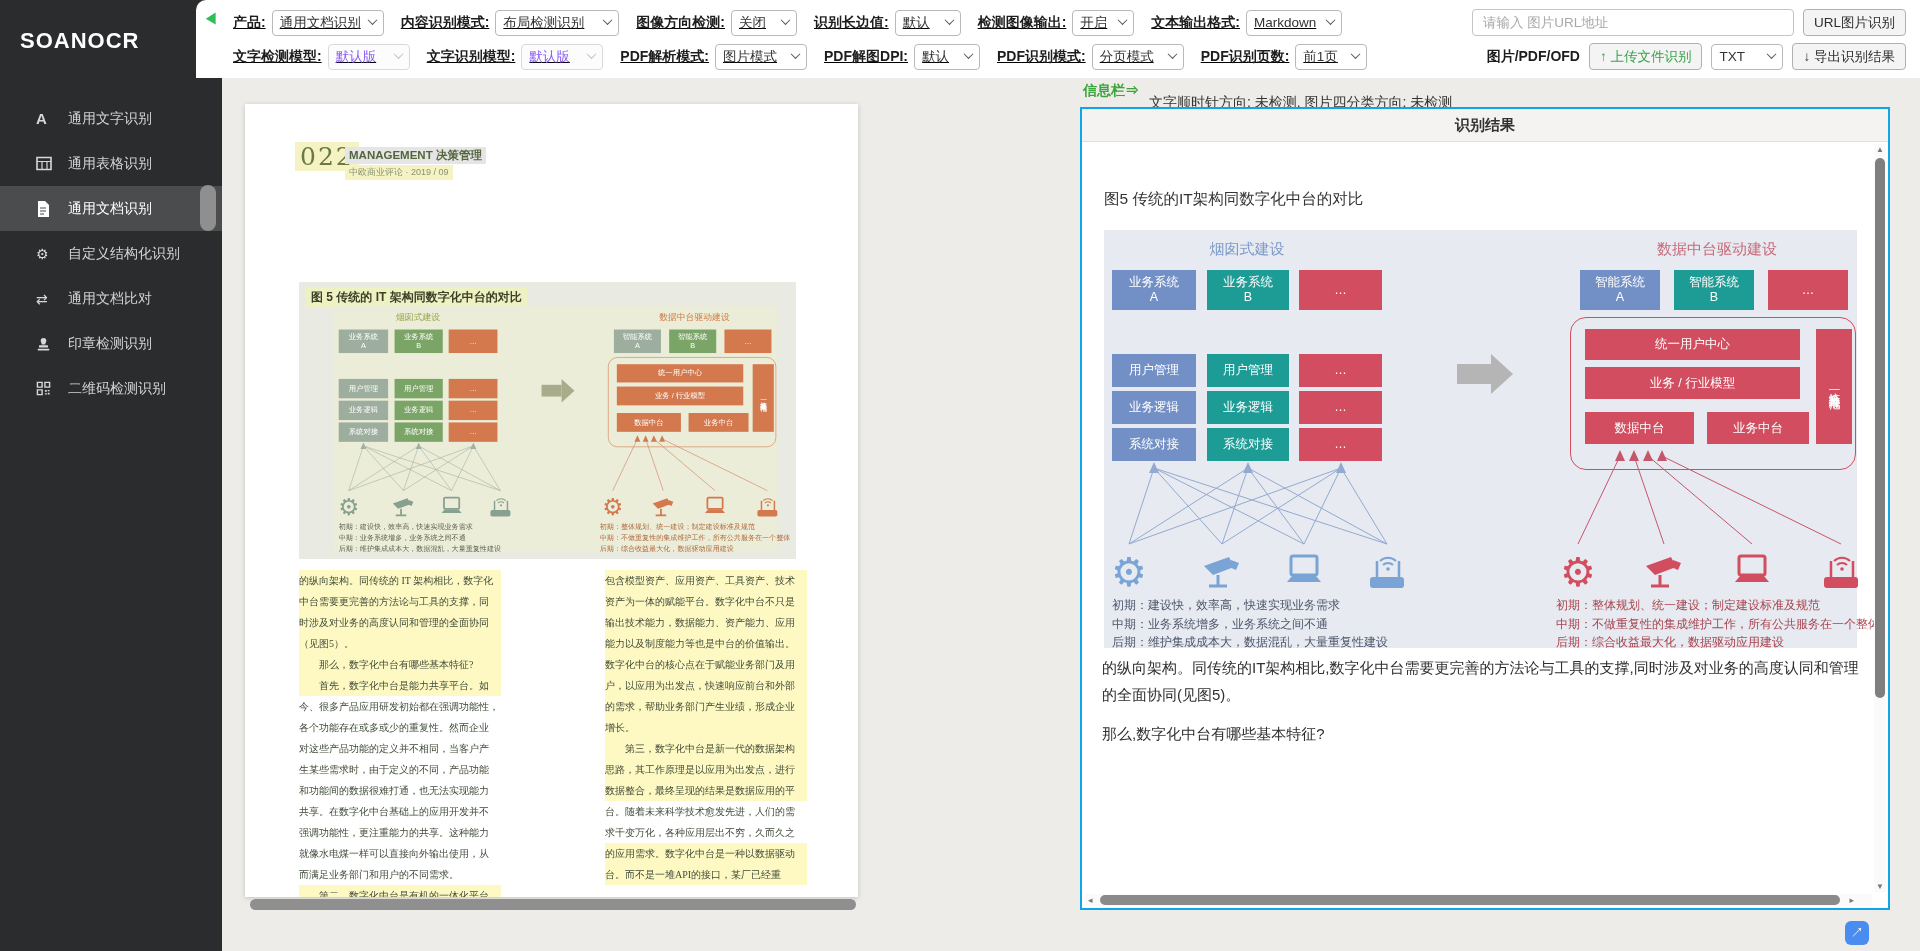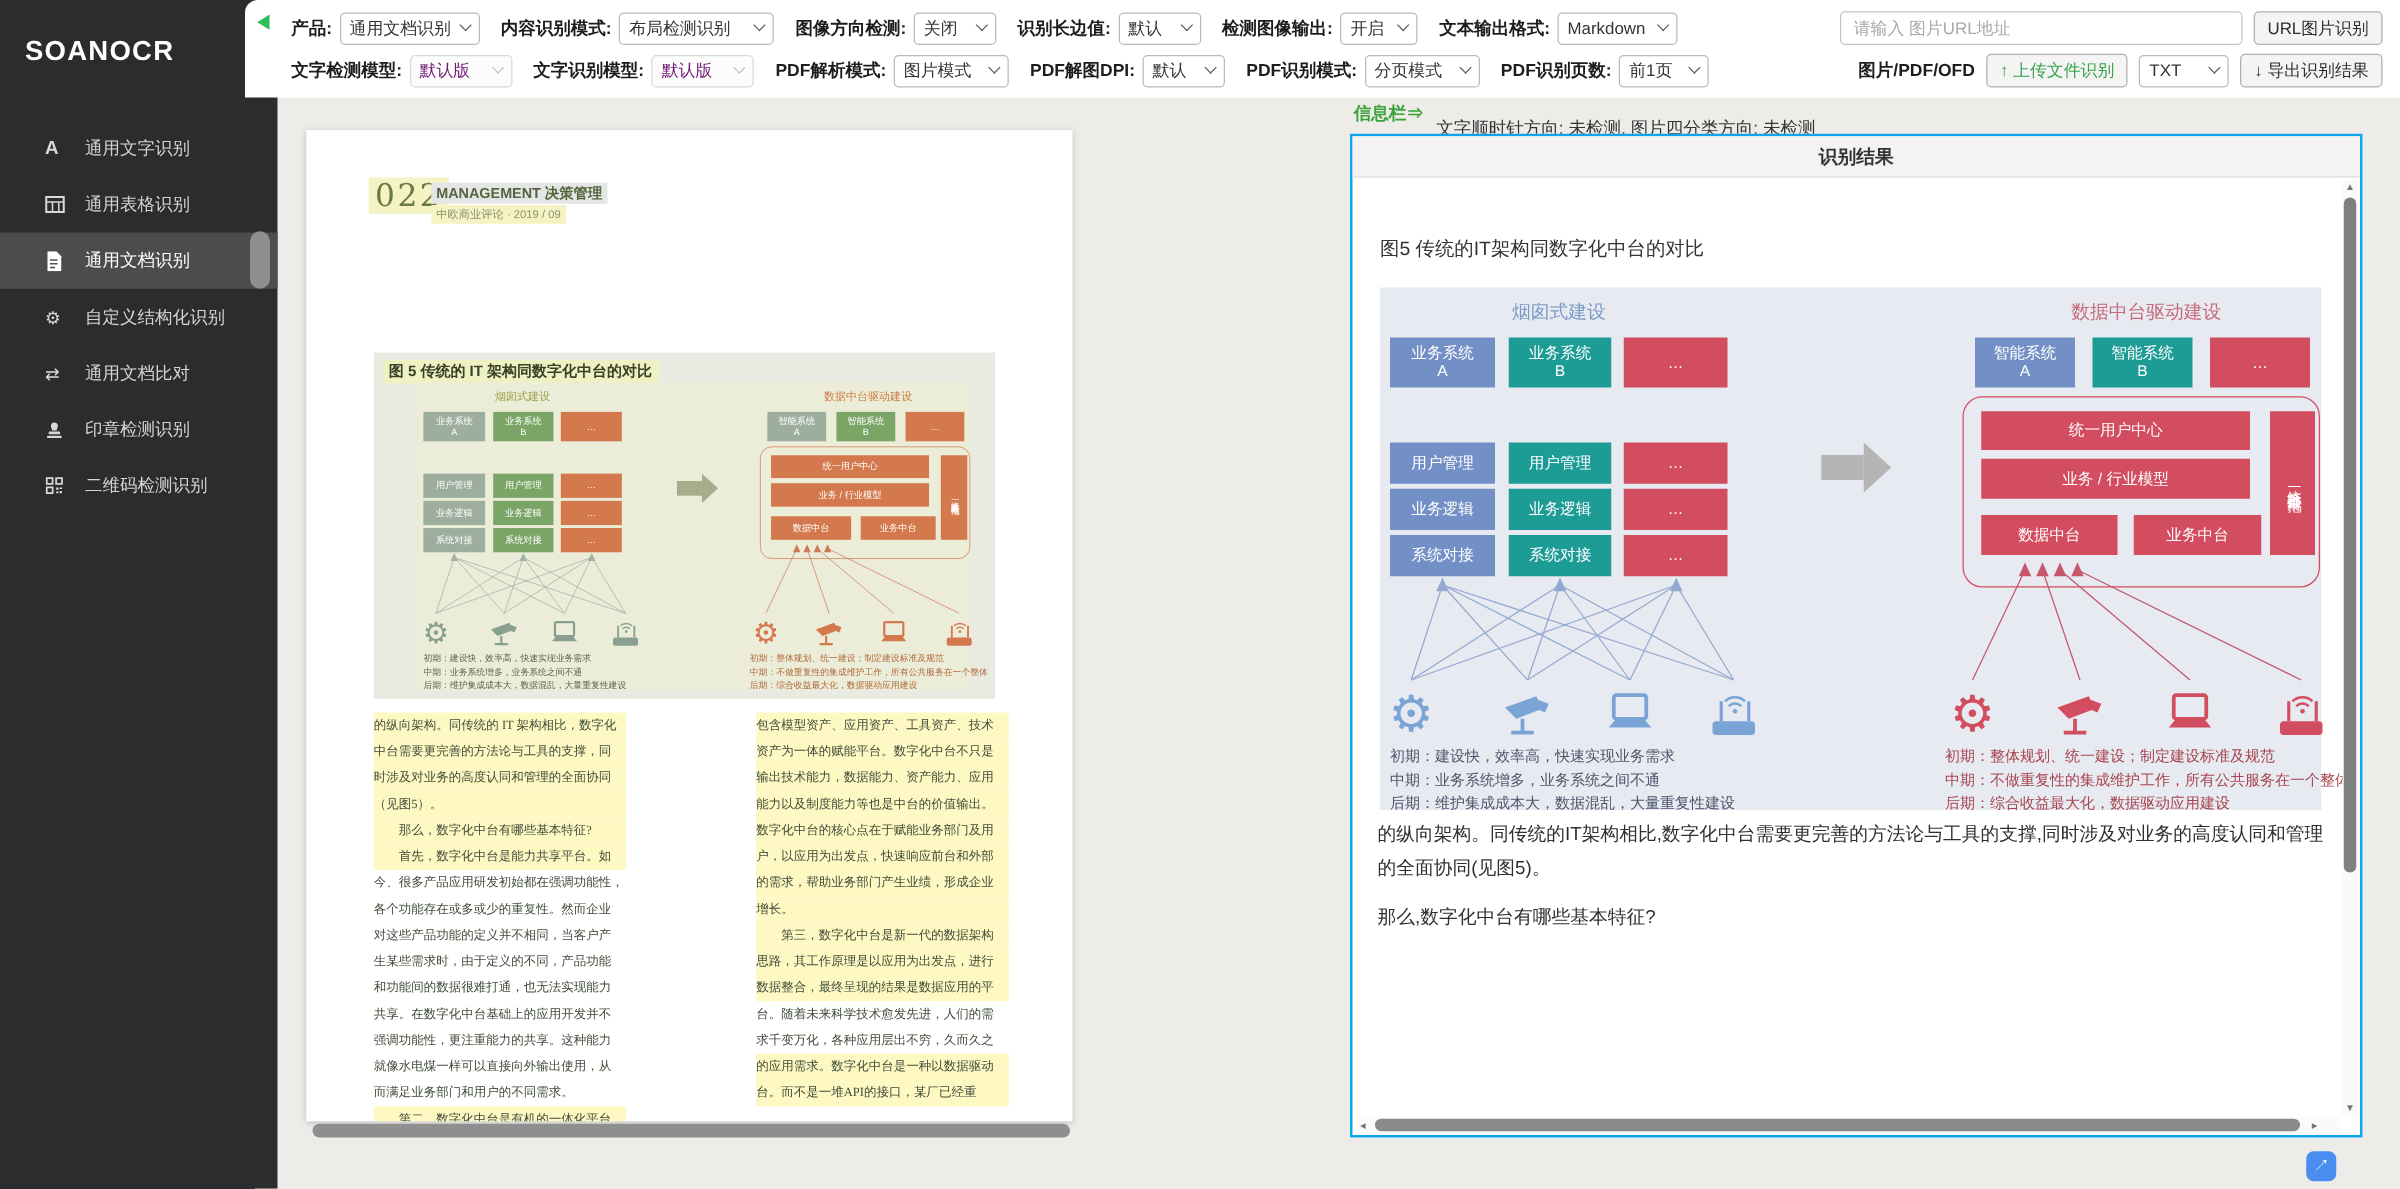--- a/index.html
+++ b/index.html
@@ -20,26 +20,26 @@
   .resize-pill { position:absolute; left:200px; top:185px; width:16px; height:46px; background:#8f8f8f; border-radius:8px; z-index:2; }
 
   
   .toolbar { position:absolute; left:196px; top:0; width:1724px; height:78px; background:#ffffff; border-radius:10px 0 0 0; z-index:3; padding:7px 14px 0 12px; }
   .collapse-tri { position:absolute; left:7px; top:11px; color:#2ebd59; font-size:15px; line-height:15px; z-index:4; cursor:pointer; }
   .tb-row { display:flex; align-items:center; height:31px; }
   .tb-row2 { margin-top:3px; }
   .tb-left { display:flex; align-items:center; gap:17px; flex:0 0 auto; padding-left:25px; }
   .tb-spacer { flex:1 1 auto; }
   .tb-right { display:flex; align-items:center; gap:9px; flex:0 0 auto; }
-  .fld { display:flex; align-items:center; gap:6px; white-space:nowrap; }
+  .fld { display:flex; align-items:center; gap:6px; white-space:nowrap;text-decoration:underline; }
   .fld-label { font-size:14px; color:#1d1d1d; font-weight:bold; }
   .tb-row2 .fld-label { font-weight:bold; }
   .sel { display:inline-flex; align-items:center; justify-content:space-between; height:26px; border:1px solid #b9b9b9; border-radius:4px; background:#fff; padding:0 7px; font-size:13.5px; color:#333; cursor:pointer; }
   .sel .chev { width:7px; height:7px; border-right:1.6px solid #555; border-bottom:1.6px solid #555; transform:rotate(45deg) translate(-1px,-1px); margin-left:8px; margin-top:-3px; }
-  .sel.disabled { color:#701a75; border-color:#d9d9d9; background:#fcfcfc; }
+  .sel.disabled { color:#8b5cf6; border-color:#d9d9d9; background:#fcfcfc; }
   .sel.disabled .chev { border-color:#c0c0c0; }
   .url-input { width:322px; height:27px; border:1px solid #c4c4c4; border-radius:4px; padding:0 10px; font-size:13.5px; color:#333; }
   .url-input::placeholder { color:#a9a9a9; }
   .btn { display:inline-flex; align-items:center; height:27px; border:1px solid #b0b0b0; border-radius:4px; background:#f4f4f4; padding:0 10px; font-size:13.5px; color:#2e2e2e; cursor:pointer; white-space:nowrap; }
   .btn.green { color:#39a24a; }
   .file-label { font-size:14px; color:#1d1d1d; font-weight:bold; }
 
   
   .infobar { position:absolute; left:1083px; top:80px; height:22px; display:flex; align-items:center; gap:10px; font-size:14px; }
   .infobar .ib-label { color:#3aa43a; font-weight:bold; }

